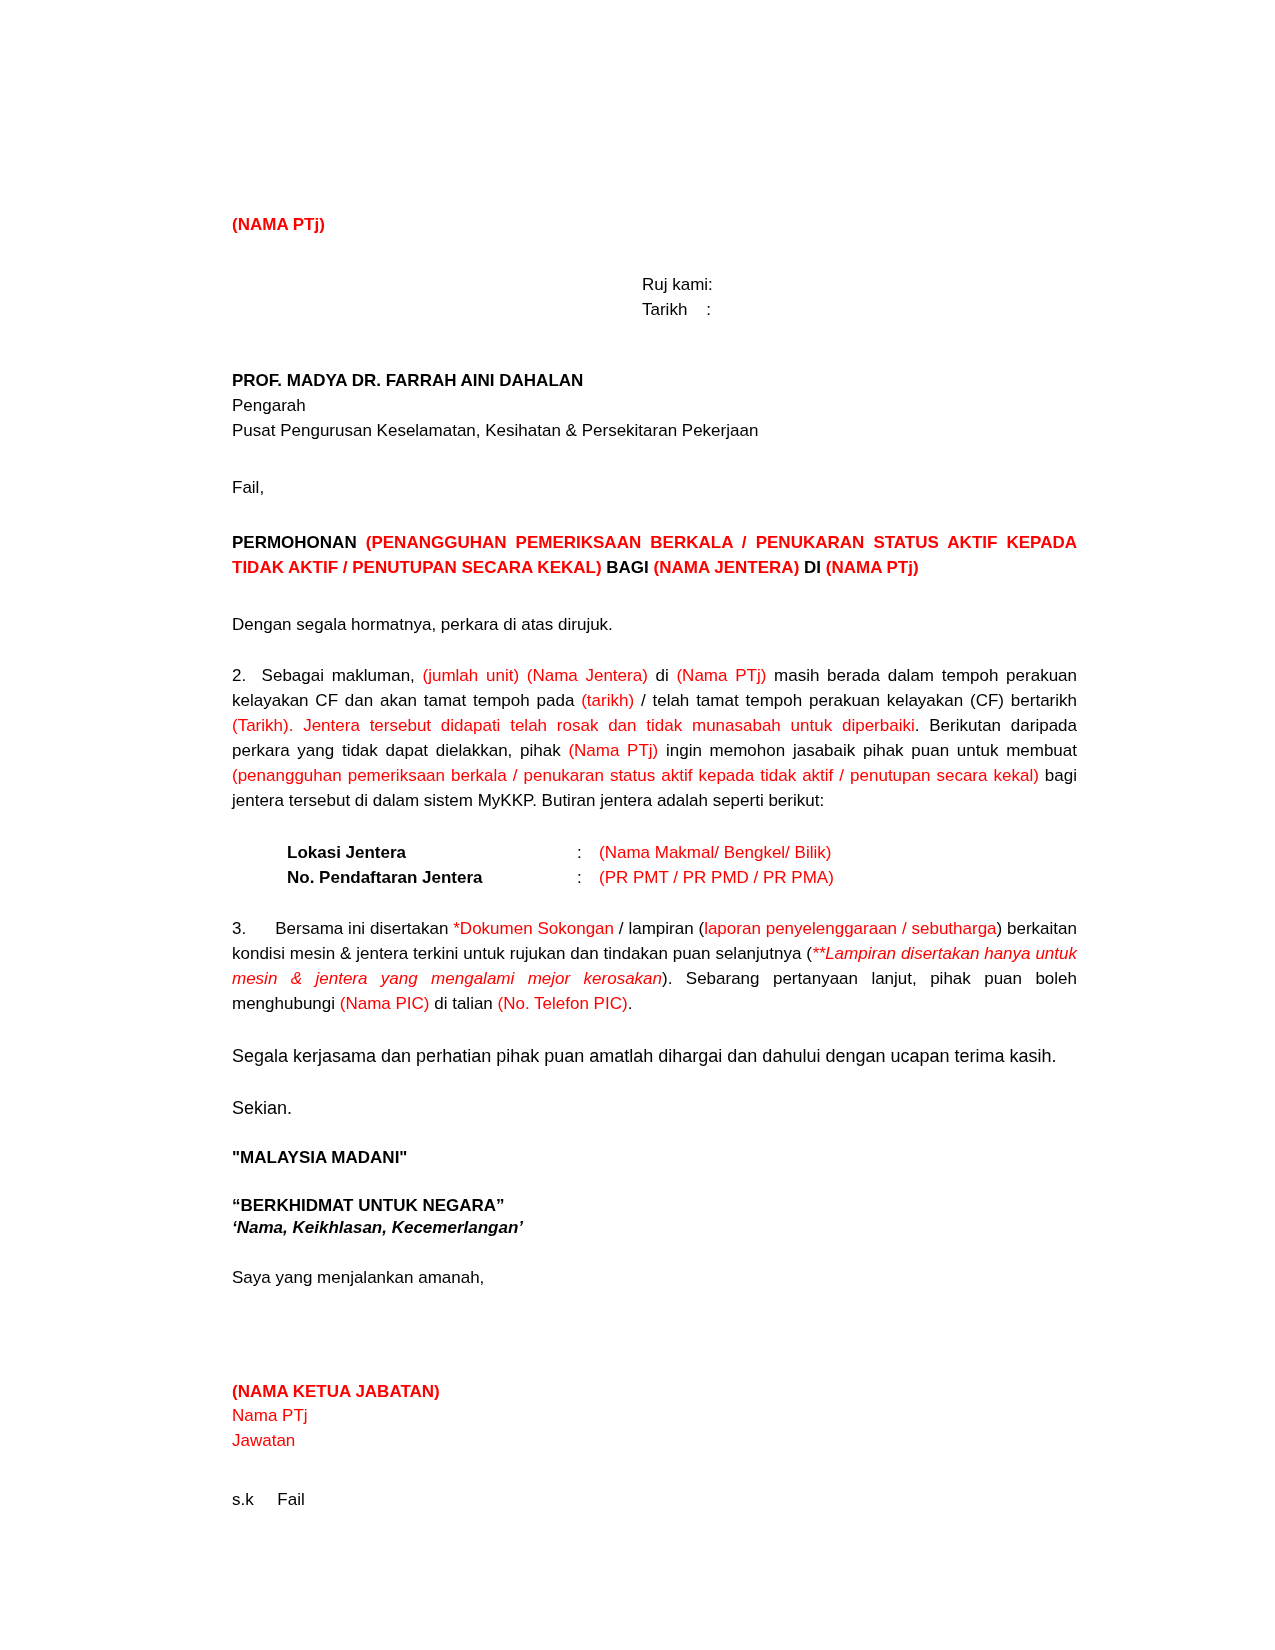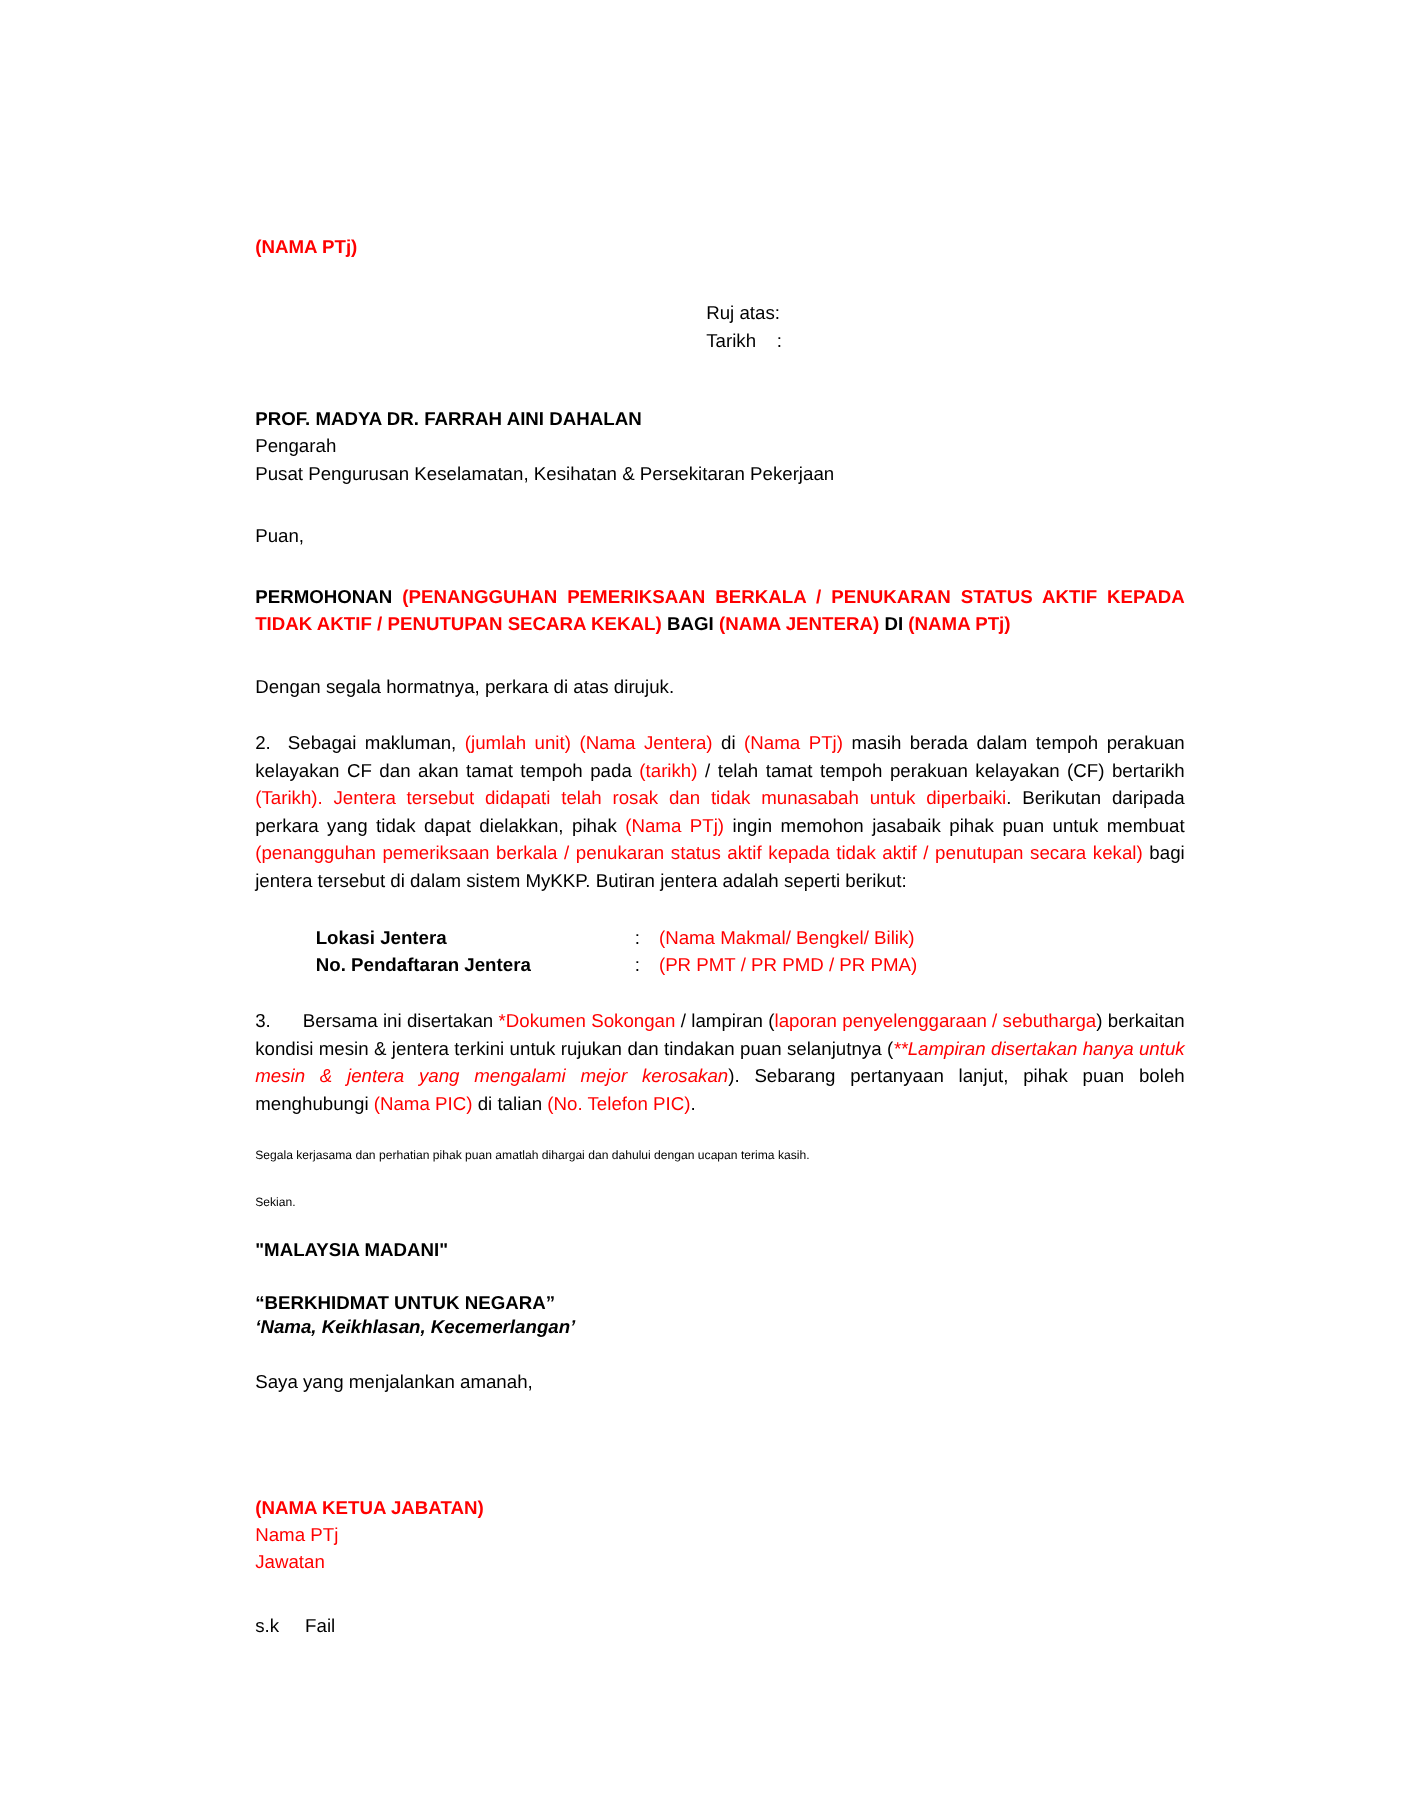--- a/index.html
+++ b/index.html
@@ -70,21 +70,21 @@
     margin: 0 0 26px 55px;
     font-size: 17px;
     line-height: 1.5;
   }
   .details table { border-collapse: collapse; }
   .details td { padding: 0; vertical-align: top; }
   .details td.label { font-weight: bold; width: 290px; }
   .details td.colon { width: 22px; }
 
   .closing-line {
-    font-size: 11px;
+    font-size: 18px;
     line-height: 1.47;
     margin: 16px 0 26px 0;
     max-width: 845px;
     text-align: justify;
   }
 
   .slogan {
     font-size: 17px;
     font-weight: bold;
     margin: 0 0 28px 0;
@@ -117,31 +117,31 @@
   }
 </style>
 </head>
 <body>
 
 <div class="page">
 
   <div class="line-nama-ptj">(NAMA PTj)</div>
 
   <div class="ref-block">
-    <div class="ref-row">Ruj atas:</div>
+    <div class="ref-row">Ruj kami:</div>
     <div class="ref-row">Tarikh    :</div>
   </div>
 
   <div class="addressee">
     <div class="name">PROF. MADYA DR. FARRAH AINI DAHALAN</div>
     <div>Pengarah</div>
     <div>Pusat Pengurusan Keselamatan, Kesihatan &amp; Persekitaran Pekerjaan</div>
   </div>
 
-  <div class="salutation">Puan,</div>
+  <div class="salutation">Fail,</div>
 
   <div class="subject">
     <span>PERMOHONAN </span><span class="red">(PENANGGUHAN PEMERIKSAAN BERKALA / PENUKARAN STATUS AKTIF KEPADA TIDAK AKTIF / PENUTUPAN SECARA KEKAL)</span><span> BAGI </span><span class="red">(NAMA JENTERA)</span><span> DI </span><span class="red">(NAMA PTj)</span>
   </div>
 
   <div class="para">Dengan segala hormatnya, perkara di atas dirujuk.</div>
 
   <div class="para">
     <span>2.</span>&nbsp; <span>Sebagai makluman, </span><span class="red">(jumlah unit) (Nama Jentera)</span><span> di </span><span class="red">(Nama PTj)</span><span> masih berada dalam tempoh perakuan kelayakan CF dan akan tamat tempoh pada </span><span class="red">(tarikh)</span><span> / telah tamat tempoh perakuan kelayakan (CF) bertarikh </span><span class="red">(Tarikh). Jentera tersebut didapati telah rosak dan tidak munasabah untuk diperbaiki</span><span>. Berikutan daripada perkara yang tidak dapat dielakkan, pihak </span><span class="red">(Nama PTj)</span><span> ingin memohon jasabaik pihak puan untuk membuat </span><span class="red">(penangguhan pemeriksaan berkala / penukaran status aktif kepada tidak aktif / penutupan secara kekal)</span><span> bagi jentera tersebut di dalam sistem MyKKP. Butiran jentera adalah seperti berikut:</span>
   </div>

